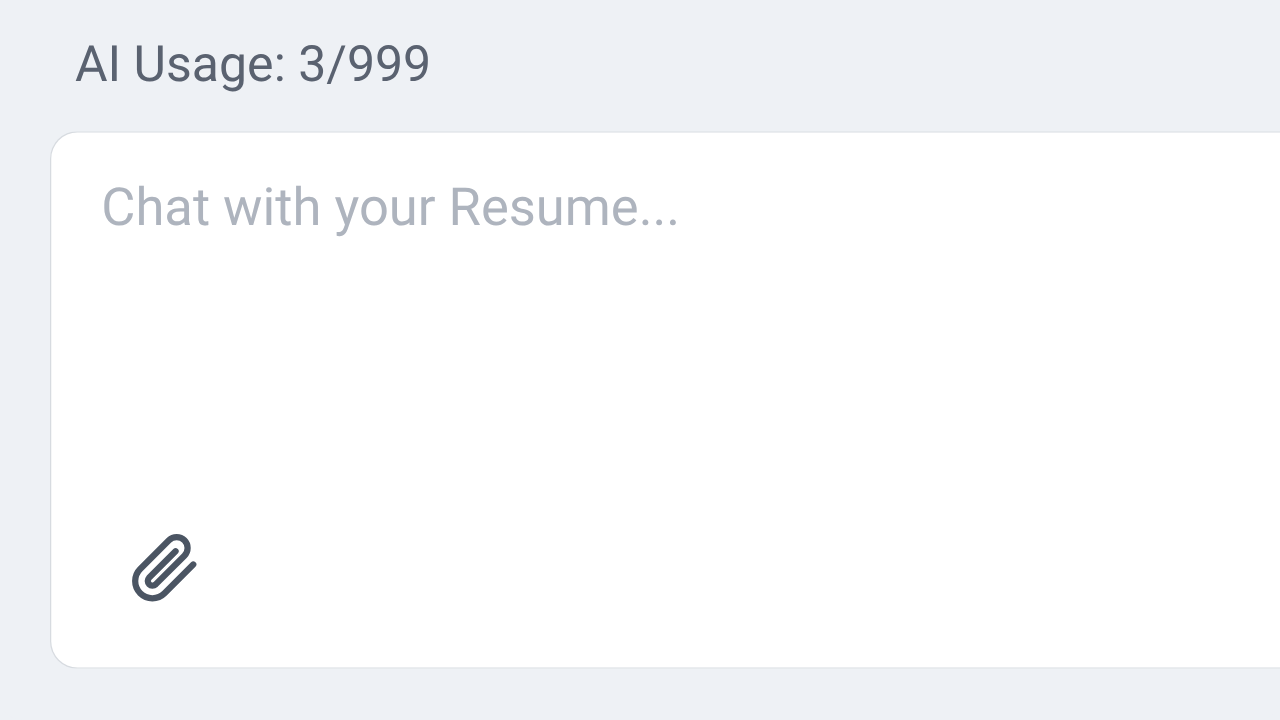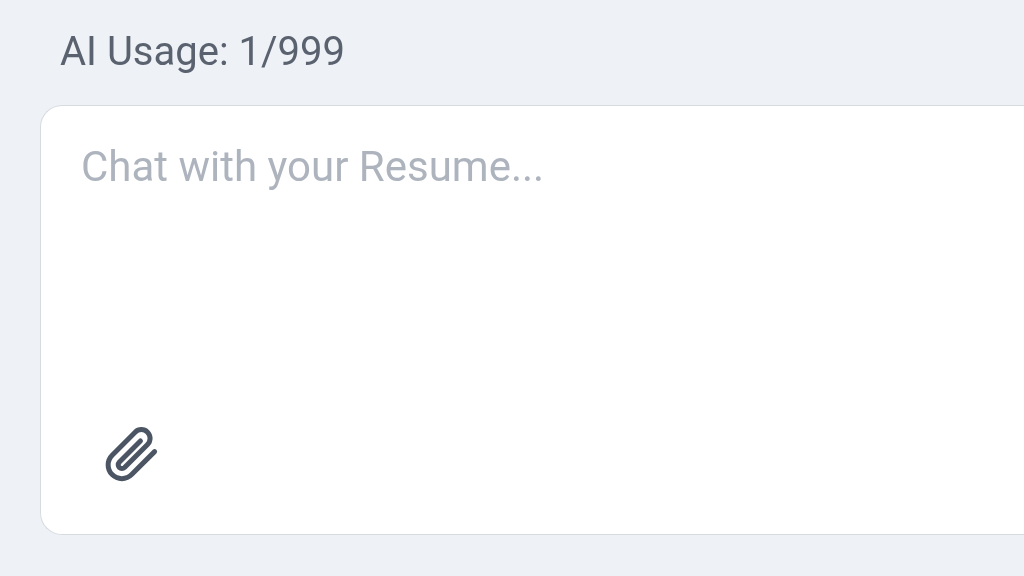--- a/index.html
+++ b/index.html
@@ -71,21 +71,21 @@
       width: 60px;
       height: 64px;
       stroke: #4b5563;
       fill: none;
     }
   </style>
 </head>
 <body>
 
 <div class="outer-panel">
-  <div class="usage-text">AI Usage: 1/999</div>
+  <div class="usage-text">AI Usage: 3/999</div>
 
   <div class="chat-card">
     <textarea class="chat-textarea" autofocus="" placeholder="Chat with your Resume..." style=""></textarea>
 
     <button class="attach-btn">
       <svg viewBox="0 0 24 24">
         <path d="M21.44 11.05l-9.19 9.19a5.5 5.5 0 0 1-7.78-7.78l9.19-9.19a3.5 3.5 0 0 1 4.95 4.95l-9.2 9.19a1.5 1.5 0 0 1-2.12-2.12l8.49-8.49" stroke-width="2" stroke-linecap="round" stroke-linejoin="round"></path>
       </svg>
     </button>
   </div>

